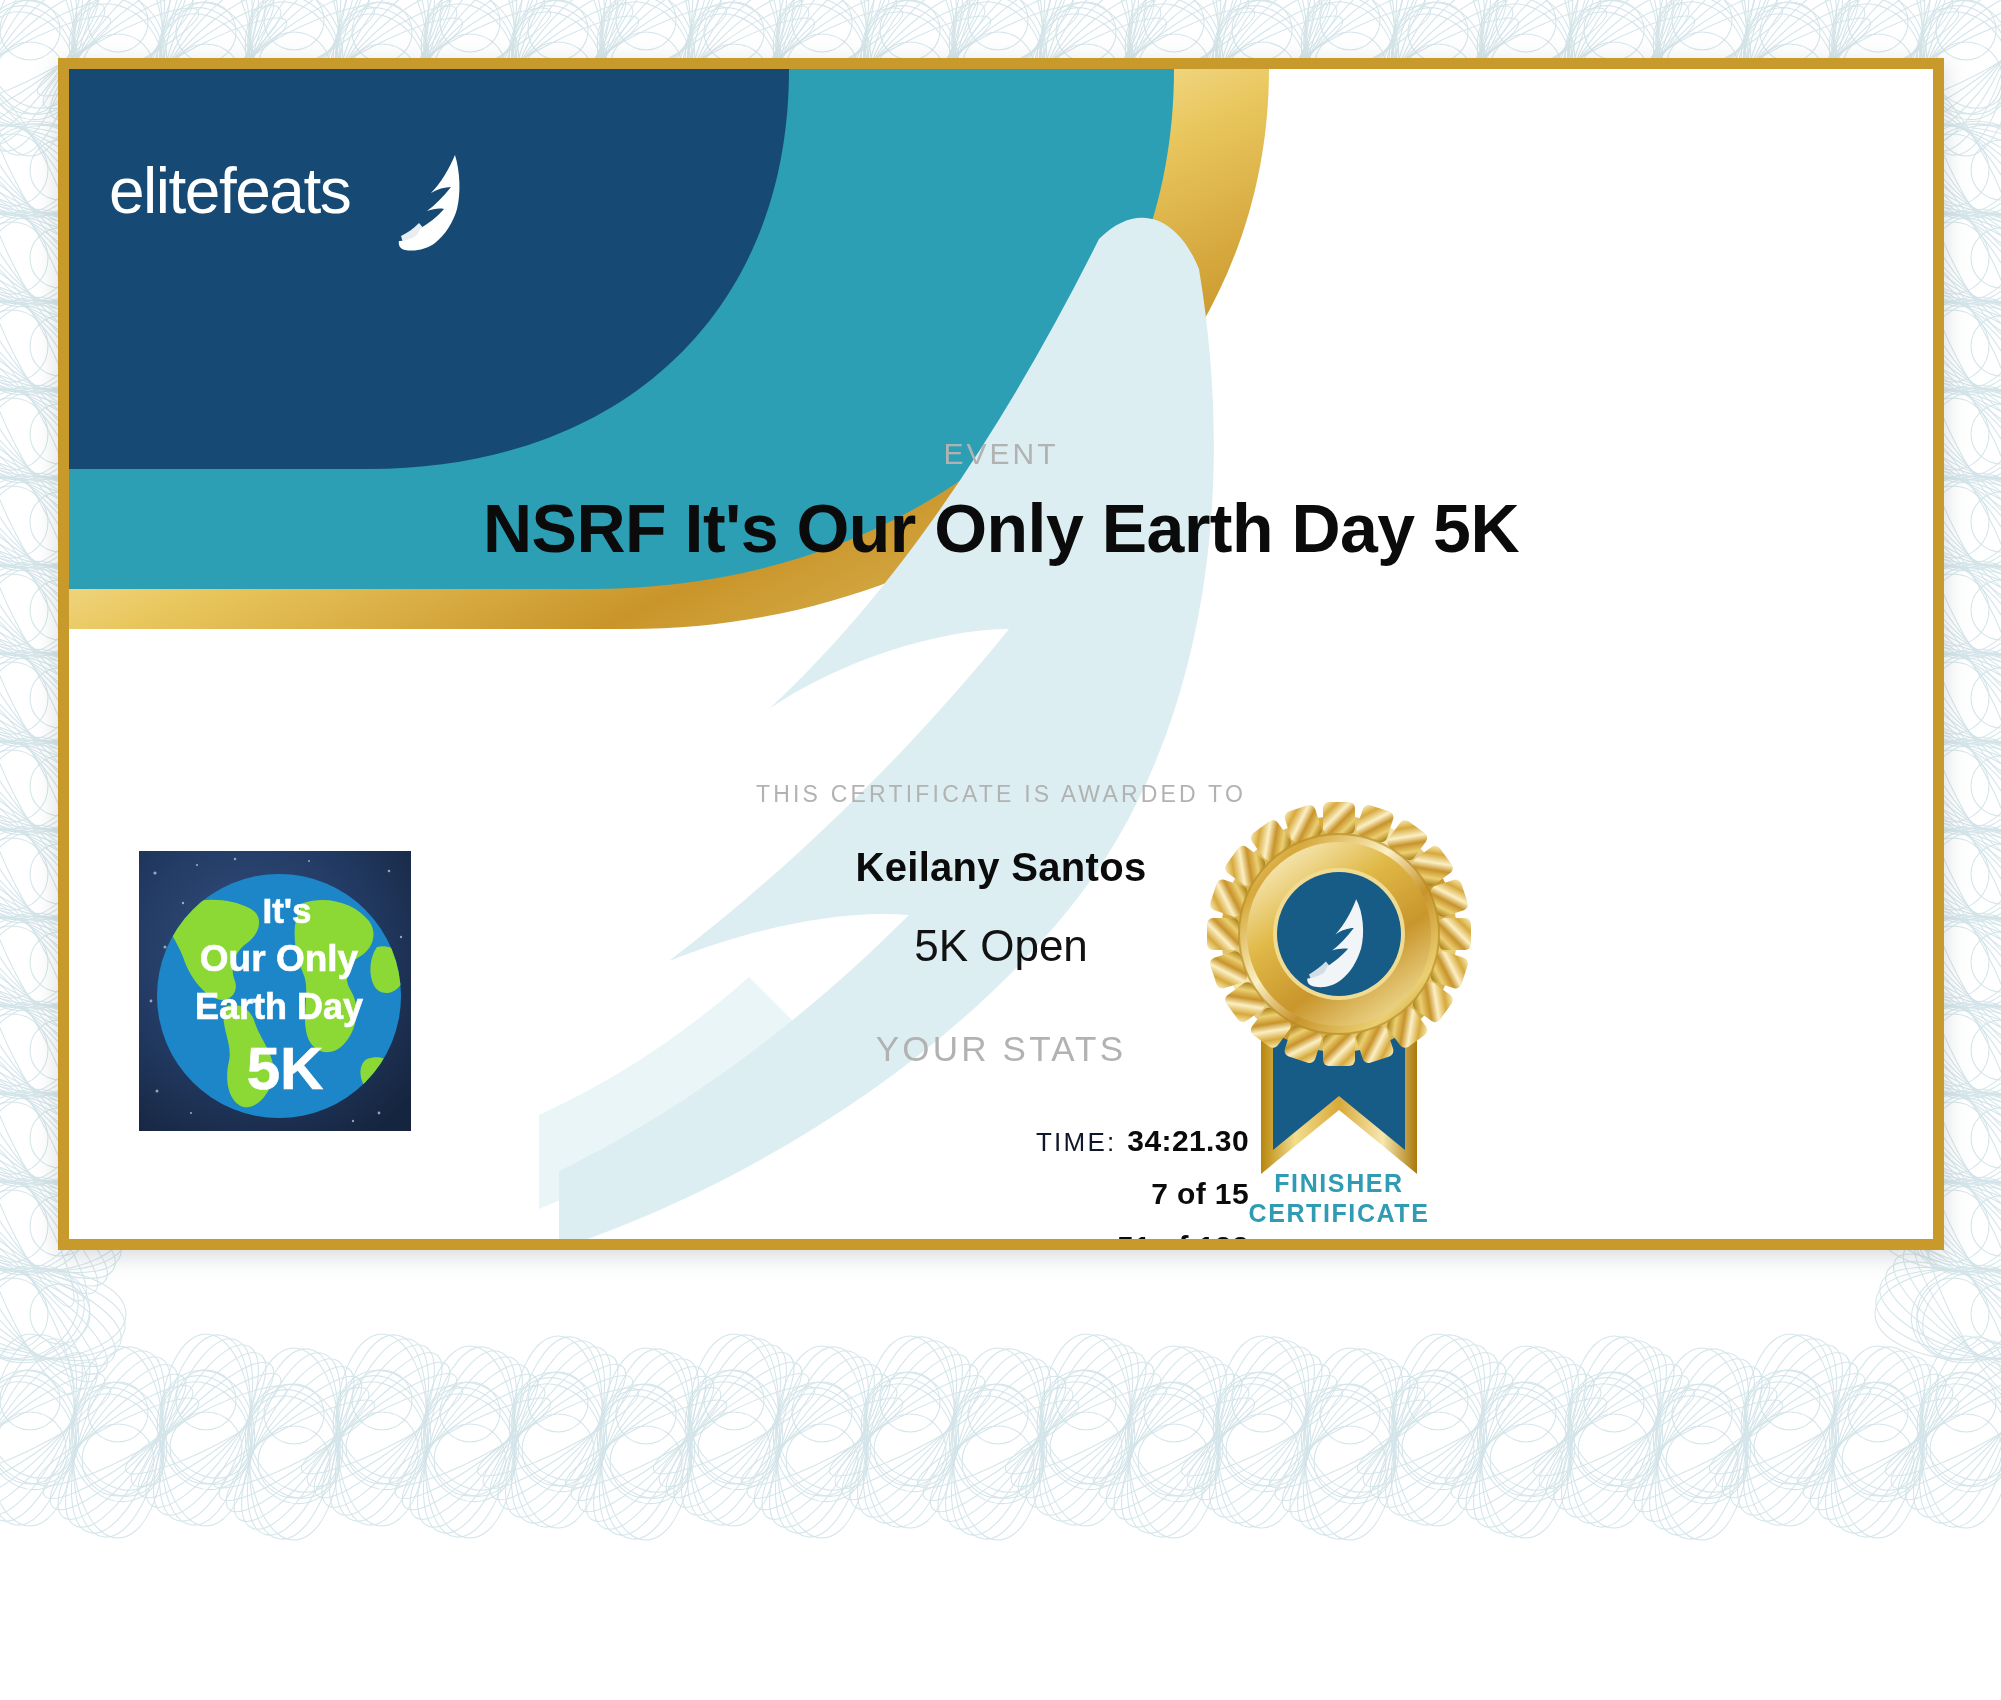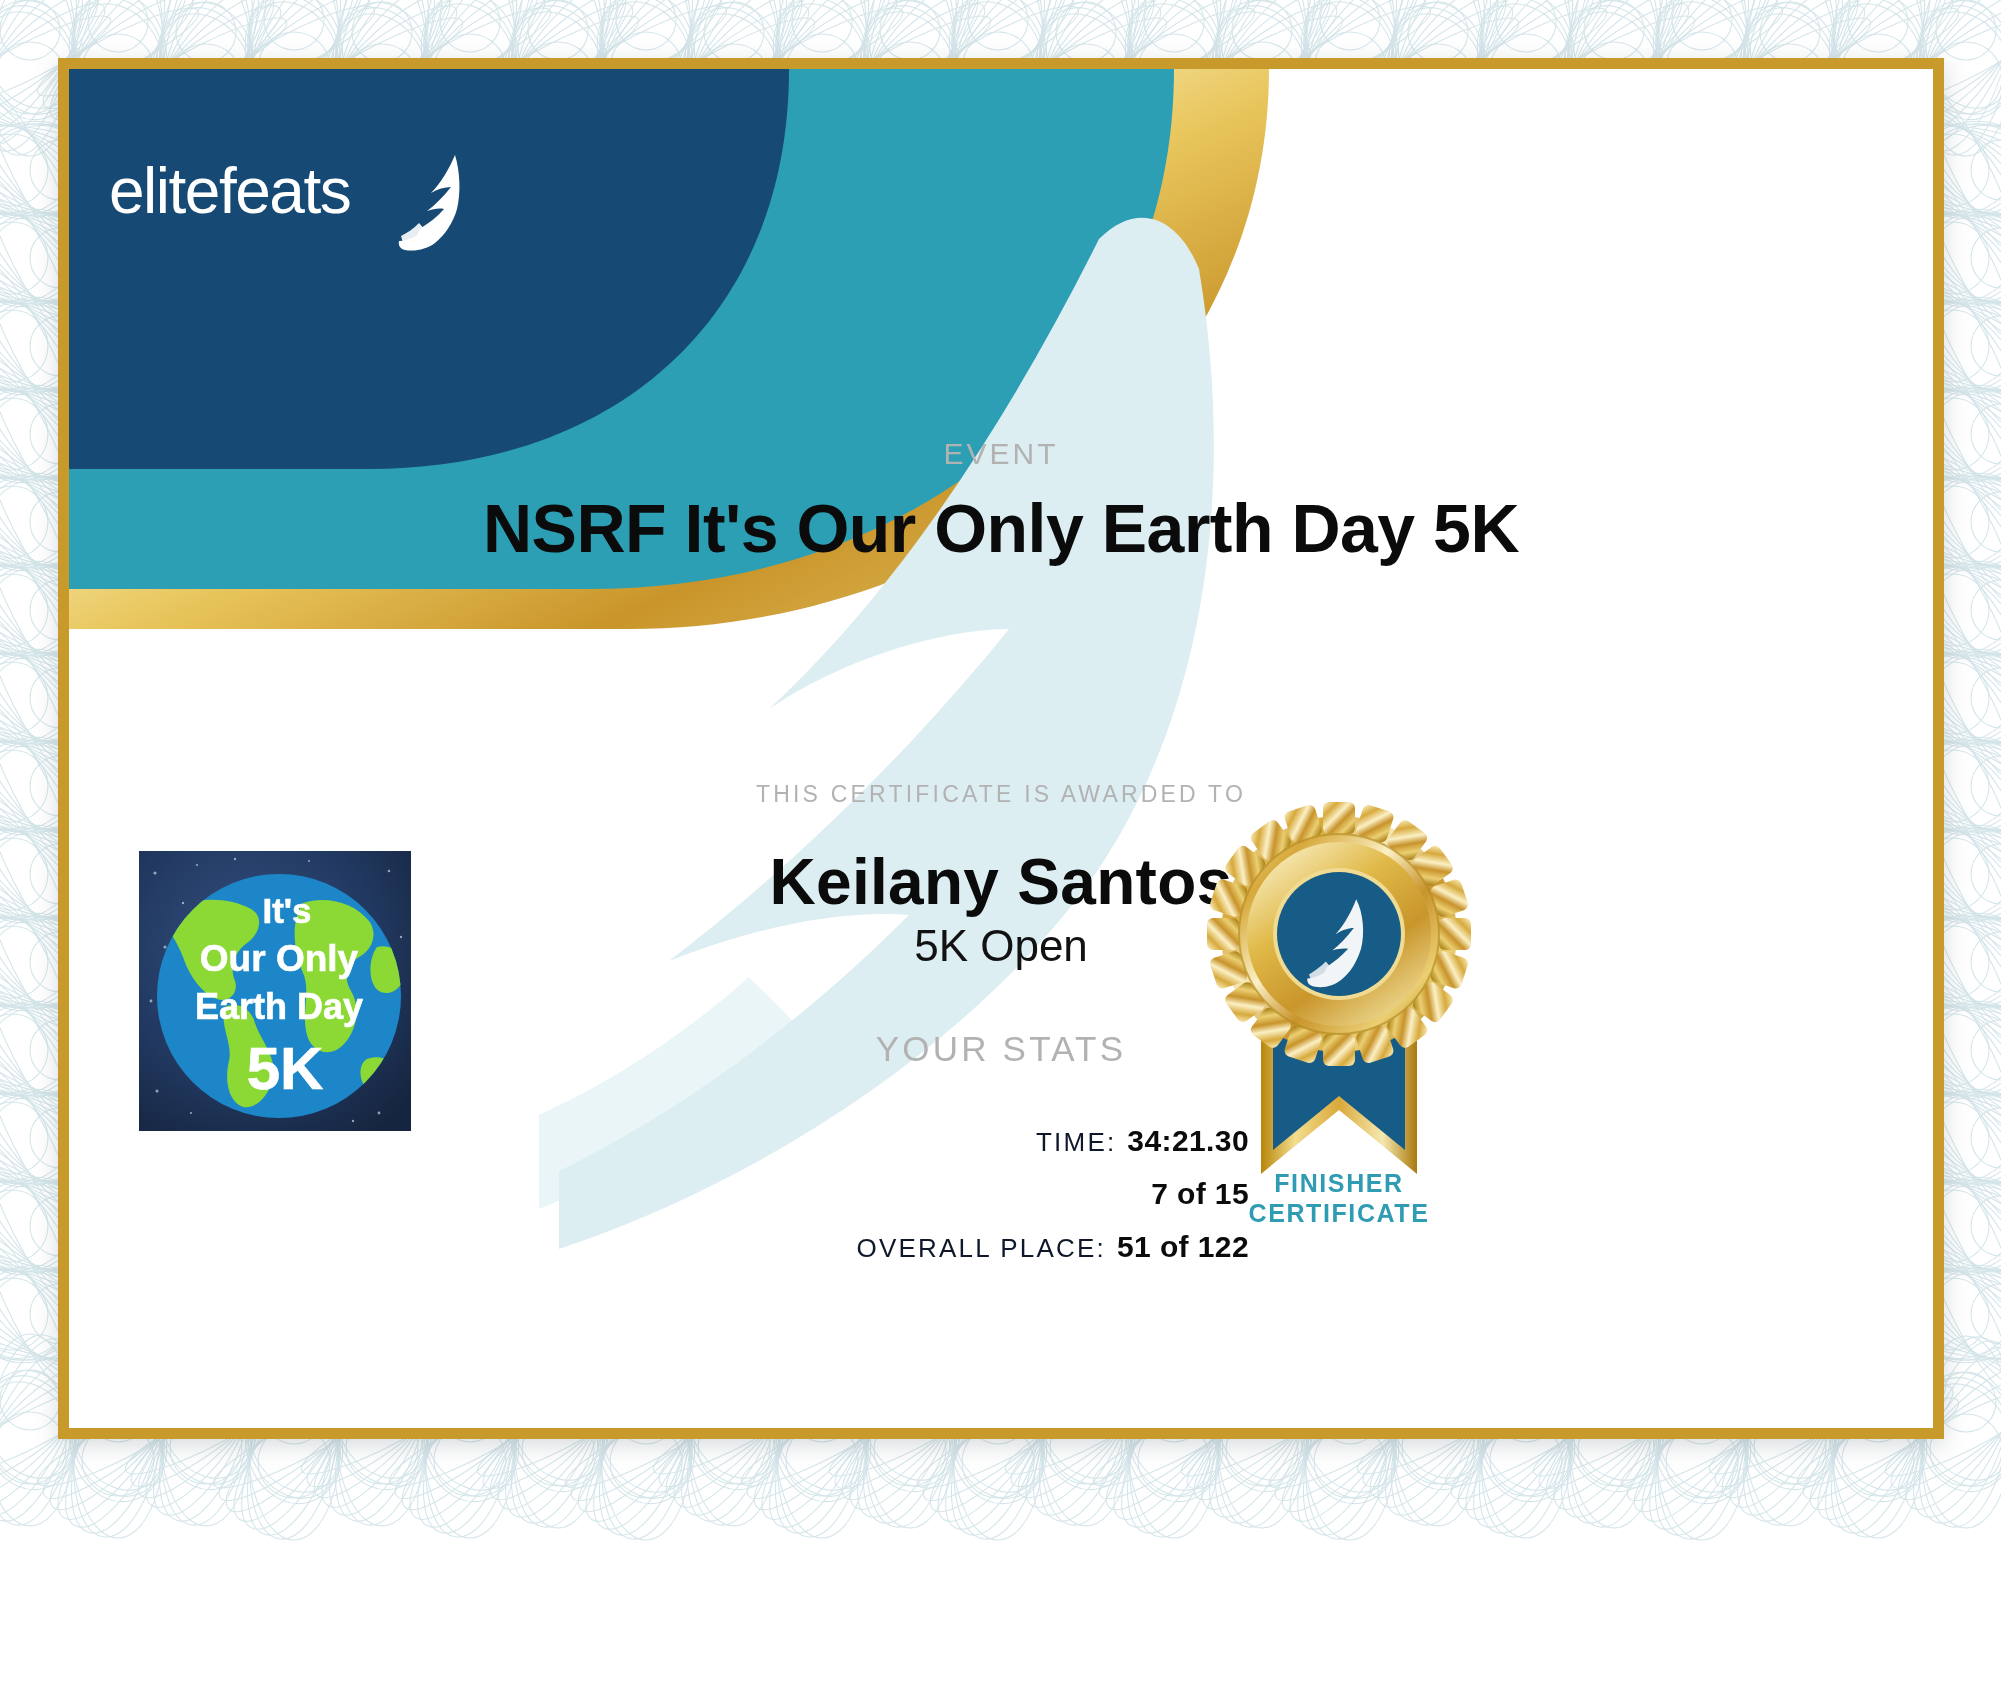--- a/index.html
+++ b/index.html
@@ -26,21 +26,21 @@
     width: 2001px;
     height: 1700px;
   }
 
   
   #frame {
     position: absolute;
     left: 58px;
     top: 58px;
     width: 1886px;
-    height: 1381px;
+    height: 1192px;
     border: 11px solid #C8992B;
     background: #ffffff;
     box-shadow: 0 6px 22px rgba(120,130,140,0.30);
     overflow: hidden;
   }
 
   #framebody {
     position: absolute;
     inset: 0;
     background: #ffffff;
@@ -108,21 +108,21 @@
     top: 712px;
     text-align: center;
     font-size: 23px;
     letter-spacing: 3.2px;
   }
   #recipient-name {
     position: absolute;
     left: 0; right: 0;
     top: 776px;
     text-align: center;
-    font-size: 64px;
+    font-size: 40px;
     font-weight: 700;
     color: #0b0b0b;
     letter-spacing: 0.3px;
   }
   #recipient-division {
     position: absolute;
     left: 0; right: 0;
     top: 852px;
     text-align: center;
     font-size: 44px;

